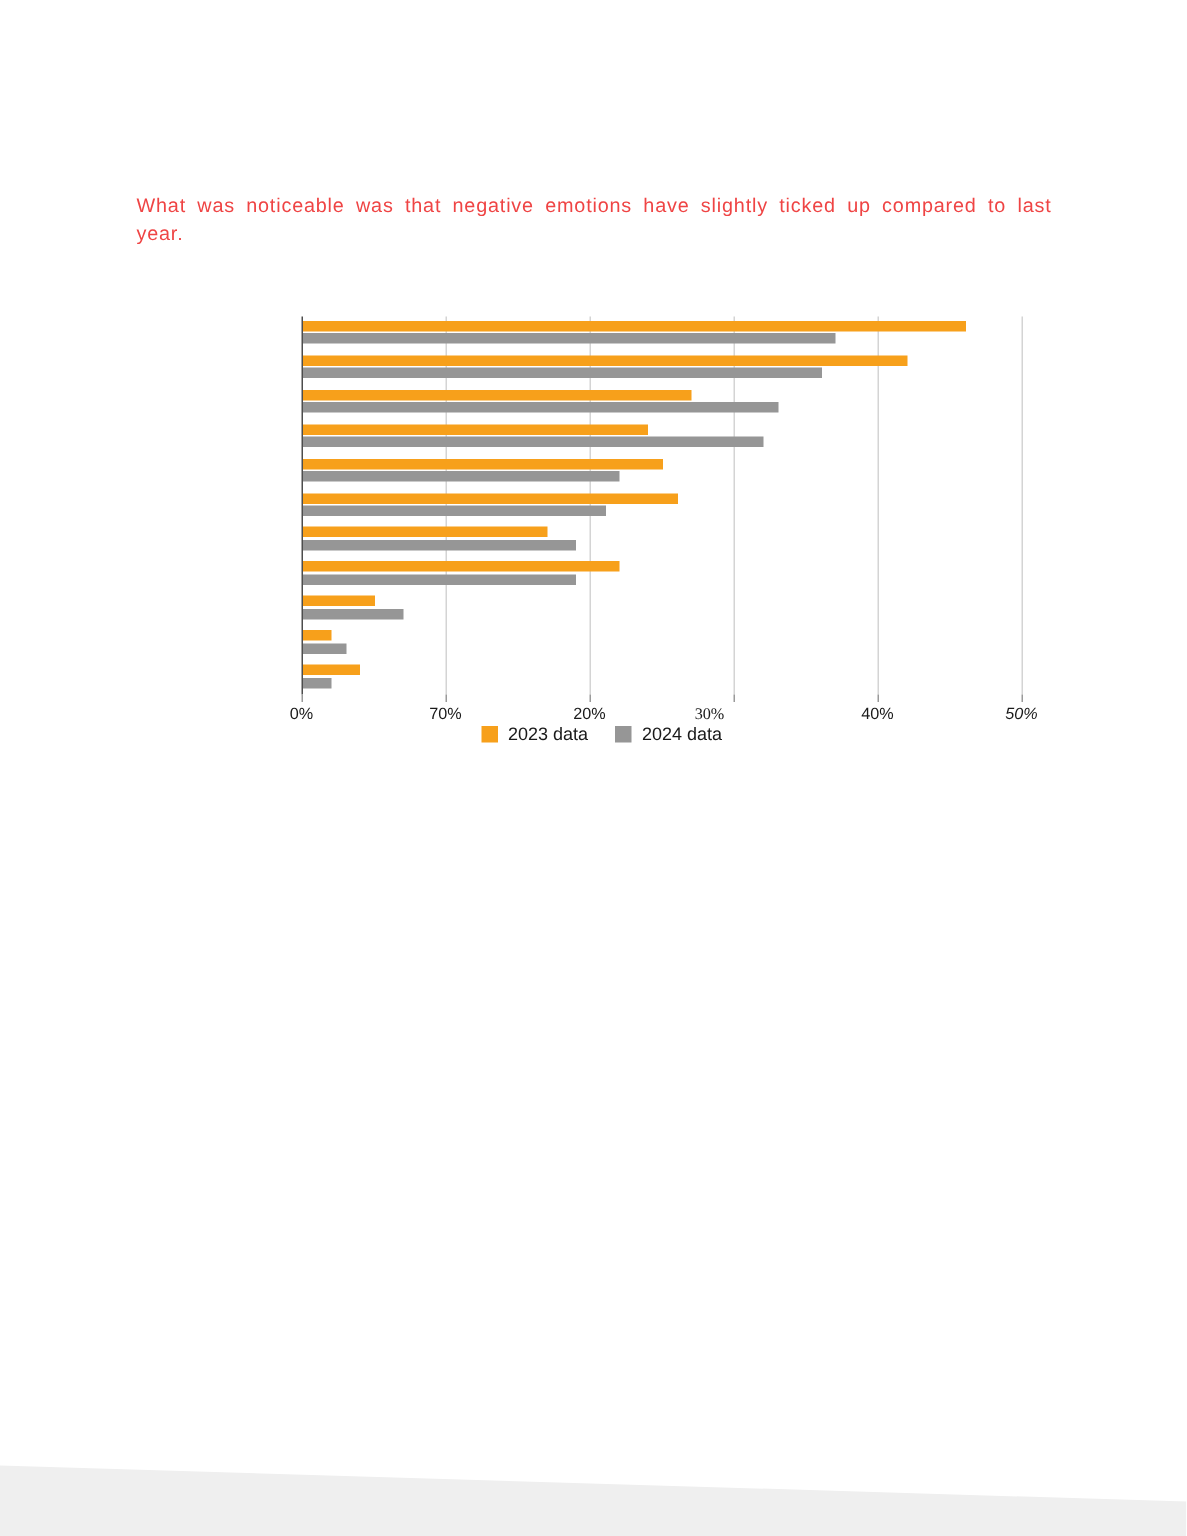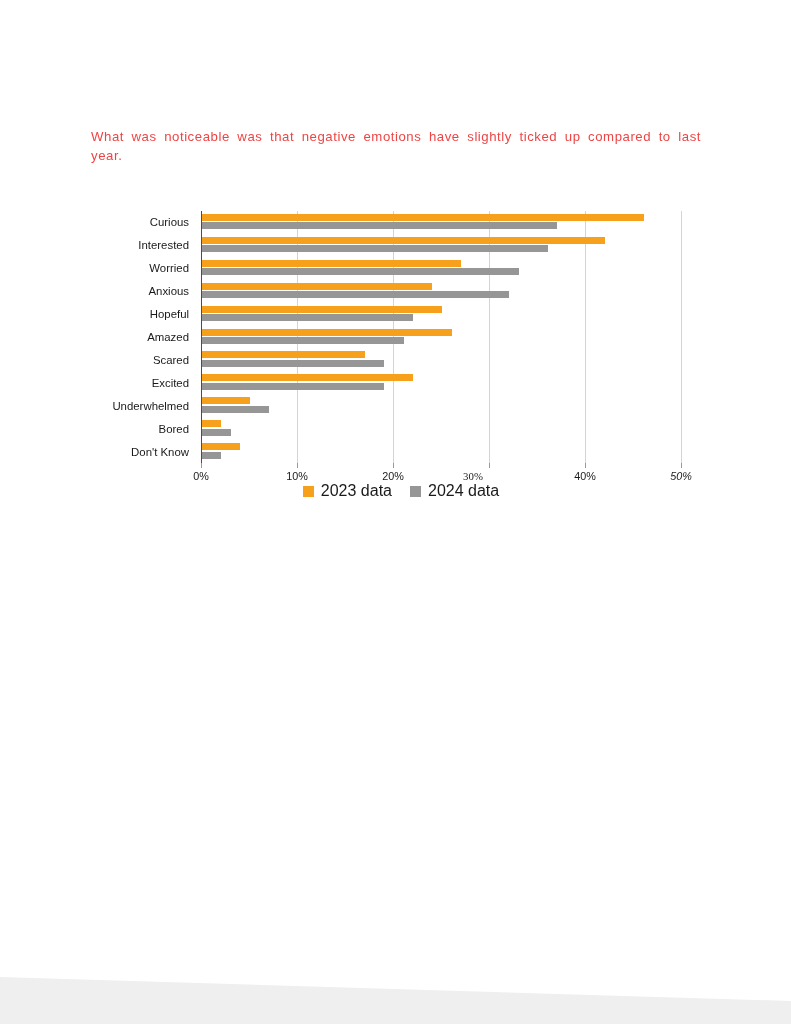--- a/index.html
+++ b/index.html
@@ -157,58 +157,45 @@
     gap: 7px;
   }
   .legend-swatch {
     width: 11px;
     height: 11px;
     display: inline-block;
   }
   .legend-swatch.s2023 { background: #f7a01b; }
   .legend-swatch.s2024 { background: #969696; }
   .legend-label {
-    font-size: 16px;
+    font-size: 12px;
     color: #1a1a1a;
     white-space: nowrap;
   }
 </style>
 </head>
 <body>
 
 <div class="page">
 
   <p class="para">What was noticeable was that negative emotions have slightly ticked up compared to last year.</p>
 
   <div class="chart-block">
 
 
     <div class="plot-wrap">
 
-      <div class="ylabels">
-          <div class="ylabel" style="top: 11.4545px;">Curious</div>
-          <div class="ylabel" style="top: 34.3636px;">Interested</div>
-          <div class="ylabel" style="top: 57.2727px;">Worried</div>
-          <div class="ylabel" style="top: 80.1818px;">Anxious</div>
-          <div class="ylabel" style="top: 103.091px;">Hopeful</div>
-          <div class="ylabel" style="top: 126px;">Amazed</div>
-          <div class="ylabel" style="top: 148.909px;">Scared</div>
-          <div class="ylabel" style="top: 171.818px;">Excited</div>
-          <div class="ylabel" style="top: 194.727px;">Underwhelmed</div>
-          <div class="ylabel" style="top: 217.636px;">Bored</div>
-          <div class="ylabel" style="top: 240.545px;">Don't Know</div>
-        </div>
 
       <div class="plot">
         <div class="axis-y"></div>
       <div class="tick" style="left: 0px;"></div>
           <div class="xlabel" style="left: 0px;">0%</div>
           <div class="gridline" style="left: 96px;"></div>
           <div class="tick" style="left: 96px;"></div>
-          <div class="xlabel" style="left: 96px;">10%</div>
+          <div class="xlabel" style="left: 96px;">70%</div>
           <div class="gridline" style="left: 192px;"></div>
           <div class="tick" style="left: 192px;"></div>
           <div class="xlabel" style="left: 192px;">20%</div>
           <div class="gridline" style="left: 288px;"></div>
           <div class="tick" style="left: 288px;"></div>
           <div class="xlabel" style="left: 272px; font-family: Liberation Serif, serif;">30%</div>
           <div class="gridline" style="left: 384px;"></div>
           <div class="tick" style="left: 384px;"></div>
           <div class="xlabel" style="left: 384px;">40%</div>
           <div class="gridline" style="left: 480px;"></div>

